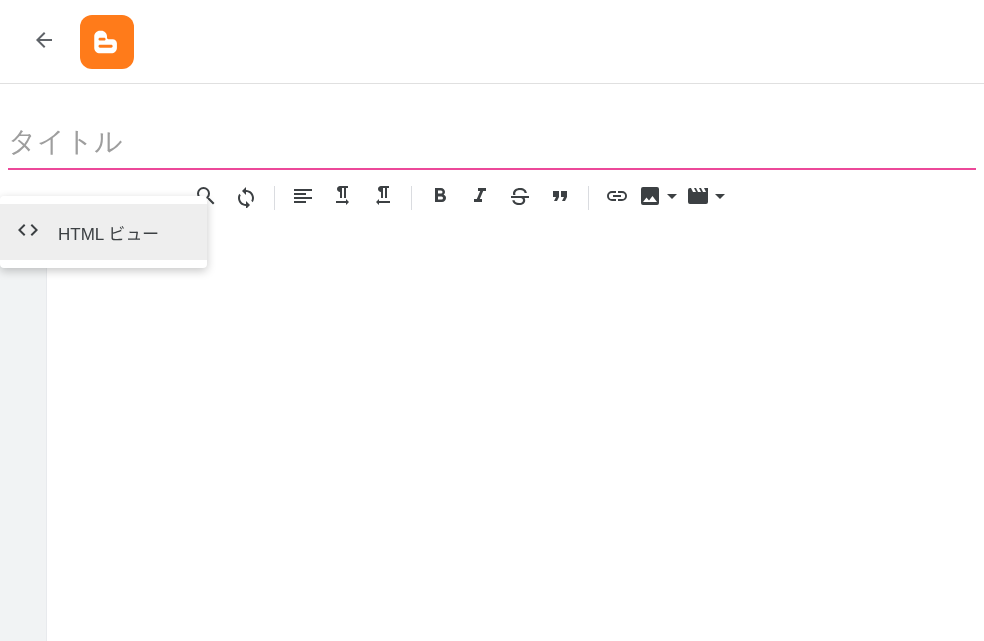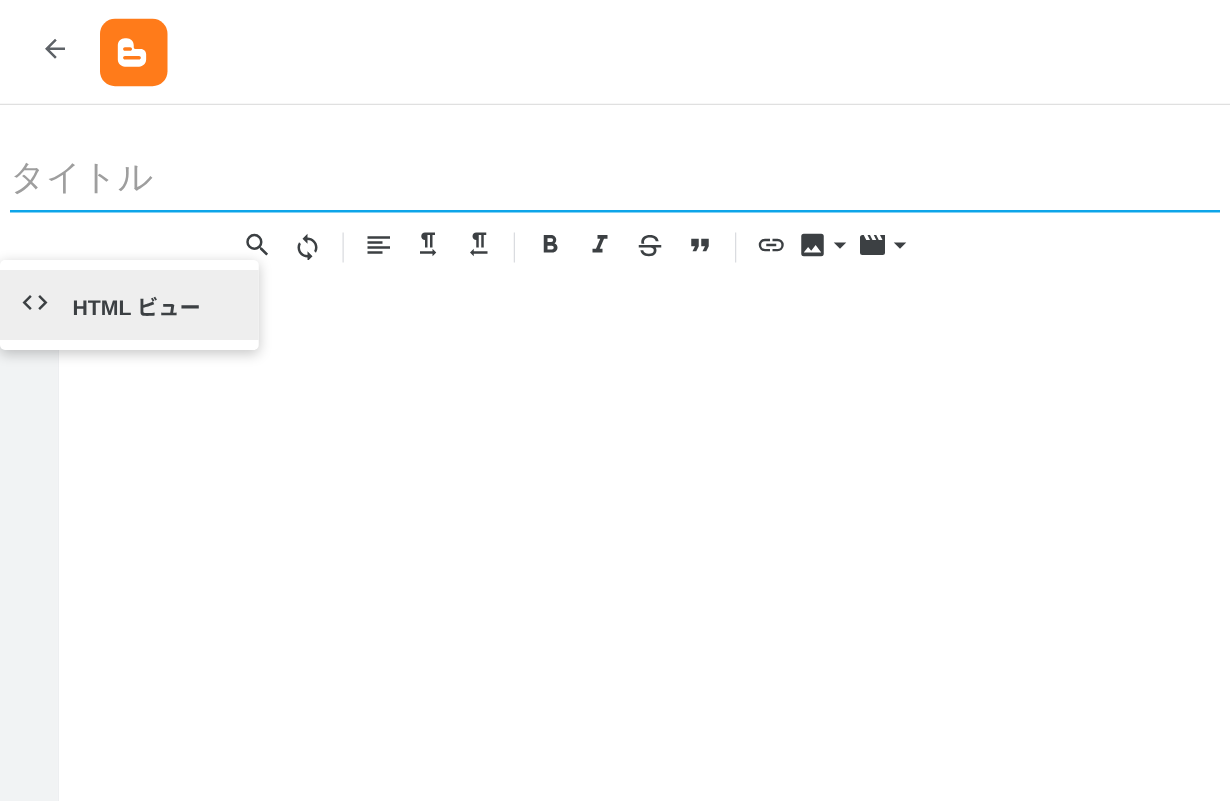--- a/index.html
+++ b/index.html
@@ -36,21 +36,21 @@
     display: flex; align-items: center; justify-content: center;
   }
   .logo svg { width: 34px; height: 34px; fill: #fff; }
   
   .title-wrap {
     padding: 36px 8px 0 8px;
   }
   .title-input {
     width: 100%;
     border: none;
-    border-bottom: 2px solid #0ea5e9;
+    border-bottom: 2px solid #ec4899;
     font-size: 28px;
     padding: 6px 0 10px 0;
     outline: none;
     color: #202124;
     background: transparent;
   }
   .title-input::placeholder {
     color: #9e9e9e;
   }
   
@@ -85,28 +85,27 @@
   }
   .canvas {
     flex: 1;
     background: #fff;
     border-left: 1px solid #e8eaed;
   }
   
   .dropdown {
     position: absolute;
     left: 0;
-    top: 208px; 
+    top: 196px; 
     width: 207px;
     background: #fff;
     border-radius: 4px;
     box-shadow: 0 3px 10px rgba(0,0,0,0.22);
     padding: 8px 0;
     z-index: 10;
-    font-weight: bold;
   }
   .menu-item {
     height: 56px;
     display: flex;
     align-items: center;
     padding: 0 16px;
     cursor: pointer;
     font-size: 17px;
     color: #3c4043;
   }

